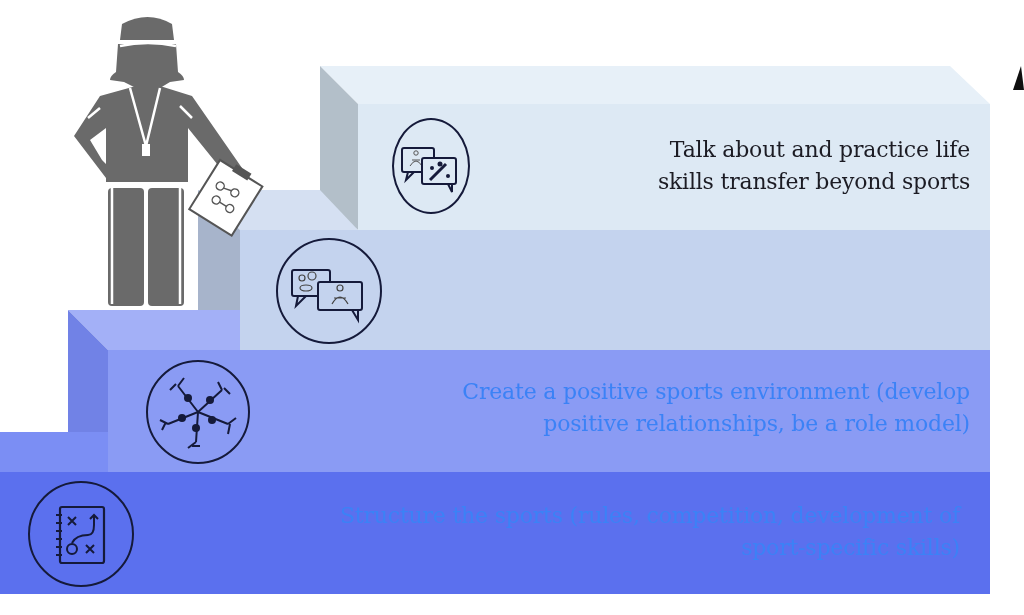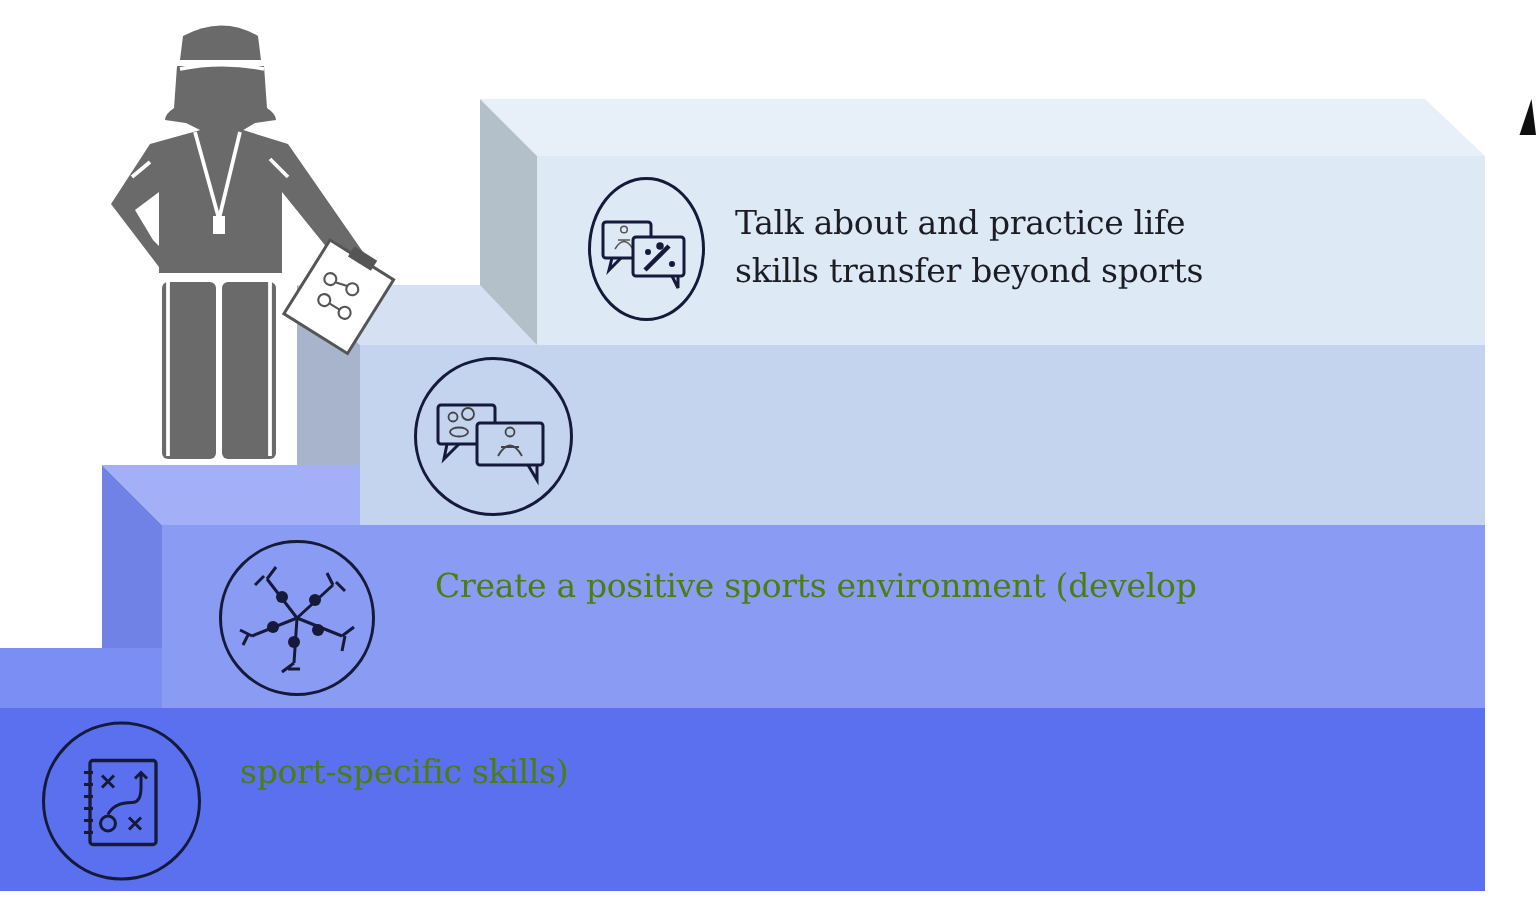--- a/index.html
+++ b/index.html
@@ -1,20 +1,20 @@
 <!DOCTYPE html>
 <html><head>
 <meta charset="utf-8">
 <style>
   html,body{margin:0;padding:0;}
   body{width:1024px;height:615px;background:#ffffff;position:relative;overflow:hidden;font-family:"DejaVu Serif","Liberation Serif",serif;}
   .abs{position:absolute;}
   .face{position:absolute;box-sizing:border-box;}
-  .txt{position:absolute;text-align:left;color:#1c1c24;font-size:22px;line-height:32px;letter-spacing:-0.2px;}
-  .step1 .txt, .step2 .txt{color:#4d7c0f;}
+  .txt{position:absolute;text-align:right;color:#1c1c24;font-size:22px;line-height:32px;letter-spacing:-0.2px;}
+  .step1 .txt, .step2 .txt{color:#3b82f6;}
   .circle{position:absolute;border:2px solid #151a3a;border-radius:50%;box-sizing:border-box;}
   .circle svg{position:absolute;left:0;top:0;}
   .arrow-tip{position:absolute;left:1013px;top:66px;width:0;height:0;border-left:8px solid transparent;border-right:3px solid transparent;border-bottom:24px solid #0f0f0f;}
 </style>
 </head>
 <body>
 
 <div class="abs" style="left:0;top:0;width:1024px;height:615px;">
 
   <div class="step4">
@@ -86,39 +86,41 @@
           <circle cx="40" cy="36" r="4"></circle>
             <circle cx="62" cy="38" r="4"></circle>
           <circle cx="64" cy="58" r="4"></circle>
             <circle cx="48" cy="66" r="4"></circle>
           <circle cx="34" cy="56" r="4"></circle>
         </g>
       </svg>
     </div>
     <div class="txt" style="left:290px;top:376px;width:680px;">
       <div>Create a positive sports environment (develop</div>
+      <div>positive relationships, be a role model)</div>
     </div>
   </div>
 
   <div class="step1">
     <div class="face" style="left:0;top:432px;width:108px;height:40px;background:#7b8ef4;"></div>
     <div class="face" style="left:0;top:472px;width:990px;height:122px;background:#5b70ee;"></div>
     <div class="circle" style="left:28px;top:481px;width:106px;height:106px;">
       <svg width="102" height="102" viewBox="0 0 102 102">
         <rect x="30" y="24" width="44" height="56" rx="2" fill="none" stroke="#151a3a" stroke-width="2.2"></rect>
         <g stroke="#151a3a" stroke-width="2" fill="none">
           <path d="M26 32 h6 M26 40 h6 M26 48 h6 M26 56 h6 M26 64 h6 M26 72 h6"></path>
           <path d="M38 34 l8 8 M46 34 l-8 8"></path>
           <path d="M56 62 l8 8 M64 62 l-8 8"></path>
           <circle cx="42" cy="66" r="5"></circle>
           <path d="M42 60 Q46 52 58 52 Q64 52 64 42 L64 32 M60 36 L64 32 L68 36"></path>
         </g>
       </svg>
     </div>
     <div class="txt" style="left:160px;top:500px;width:800px;">
+      <div>Structure the sports (rules, competition, development of</div>
       <div>sport-specific skills)</div>
     </div>
   </div>
 
   <svg class="abs" style="left:60px;top:10px" width="230" height="310" viewBox="0 0 230 310">
     <g fill="#6a6a6a">
 
       <path d="M62 14 Q88 0 112 14 L114 30 L60 30 Z"></path>
 
       <path d="M58 34 L116 34 L118 62 Q124 66 124 70 L110 72 L100 78 L76 78 L64 72 L50 70 Q50 66 56 62 Z"></path>

